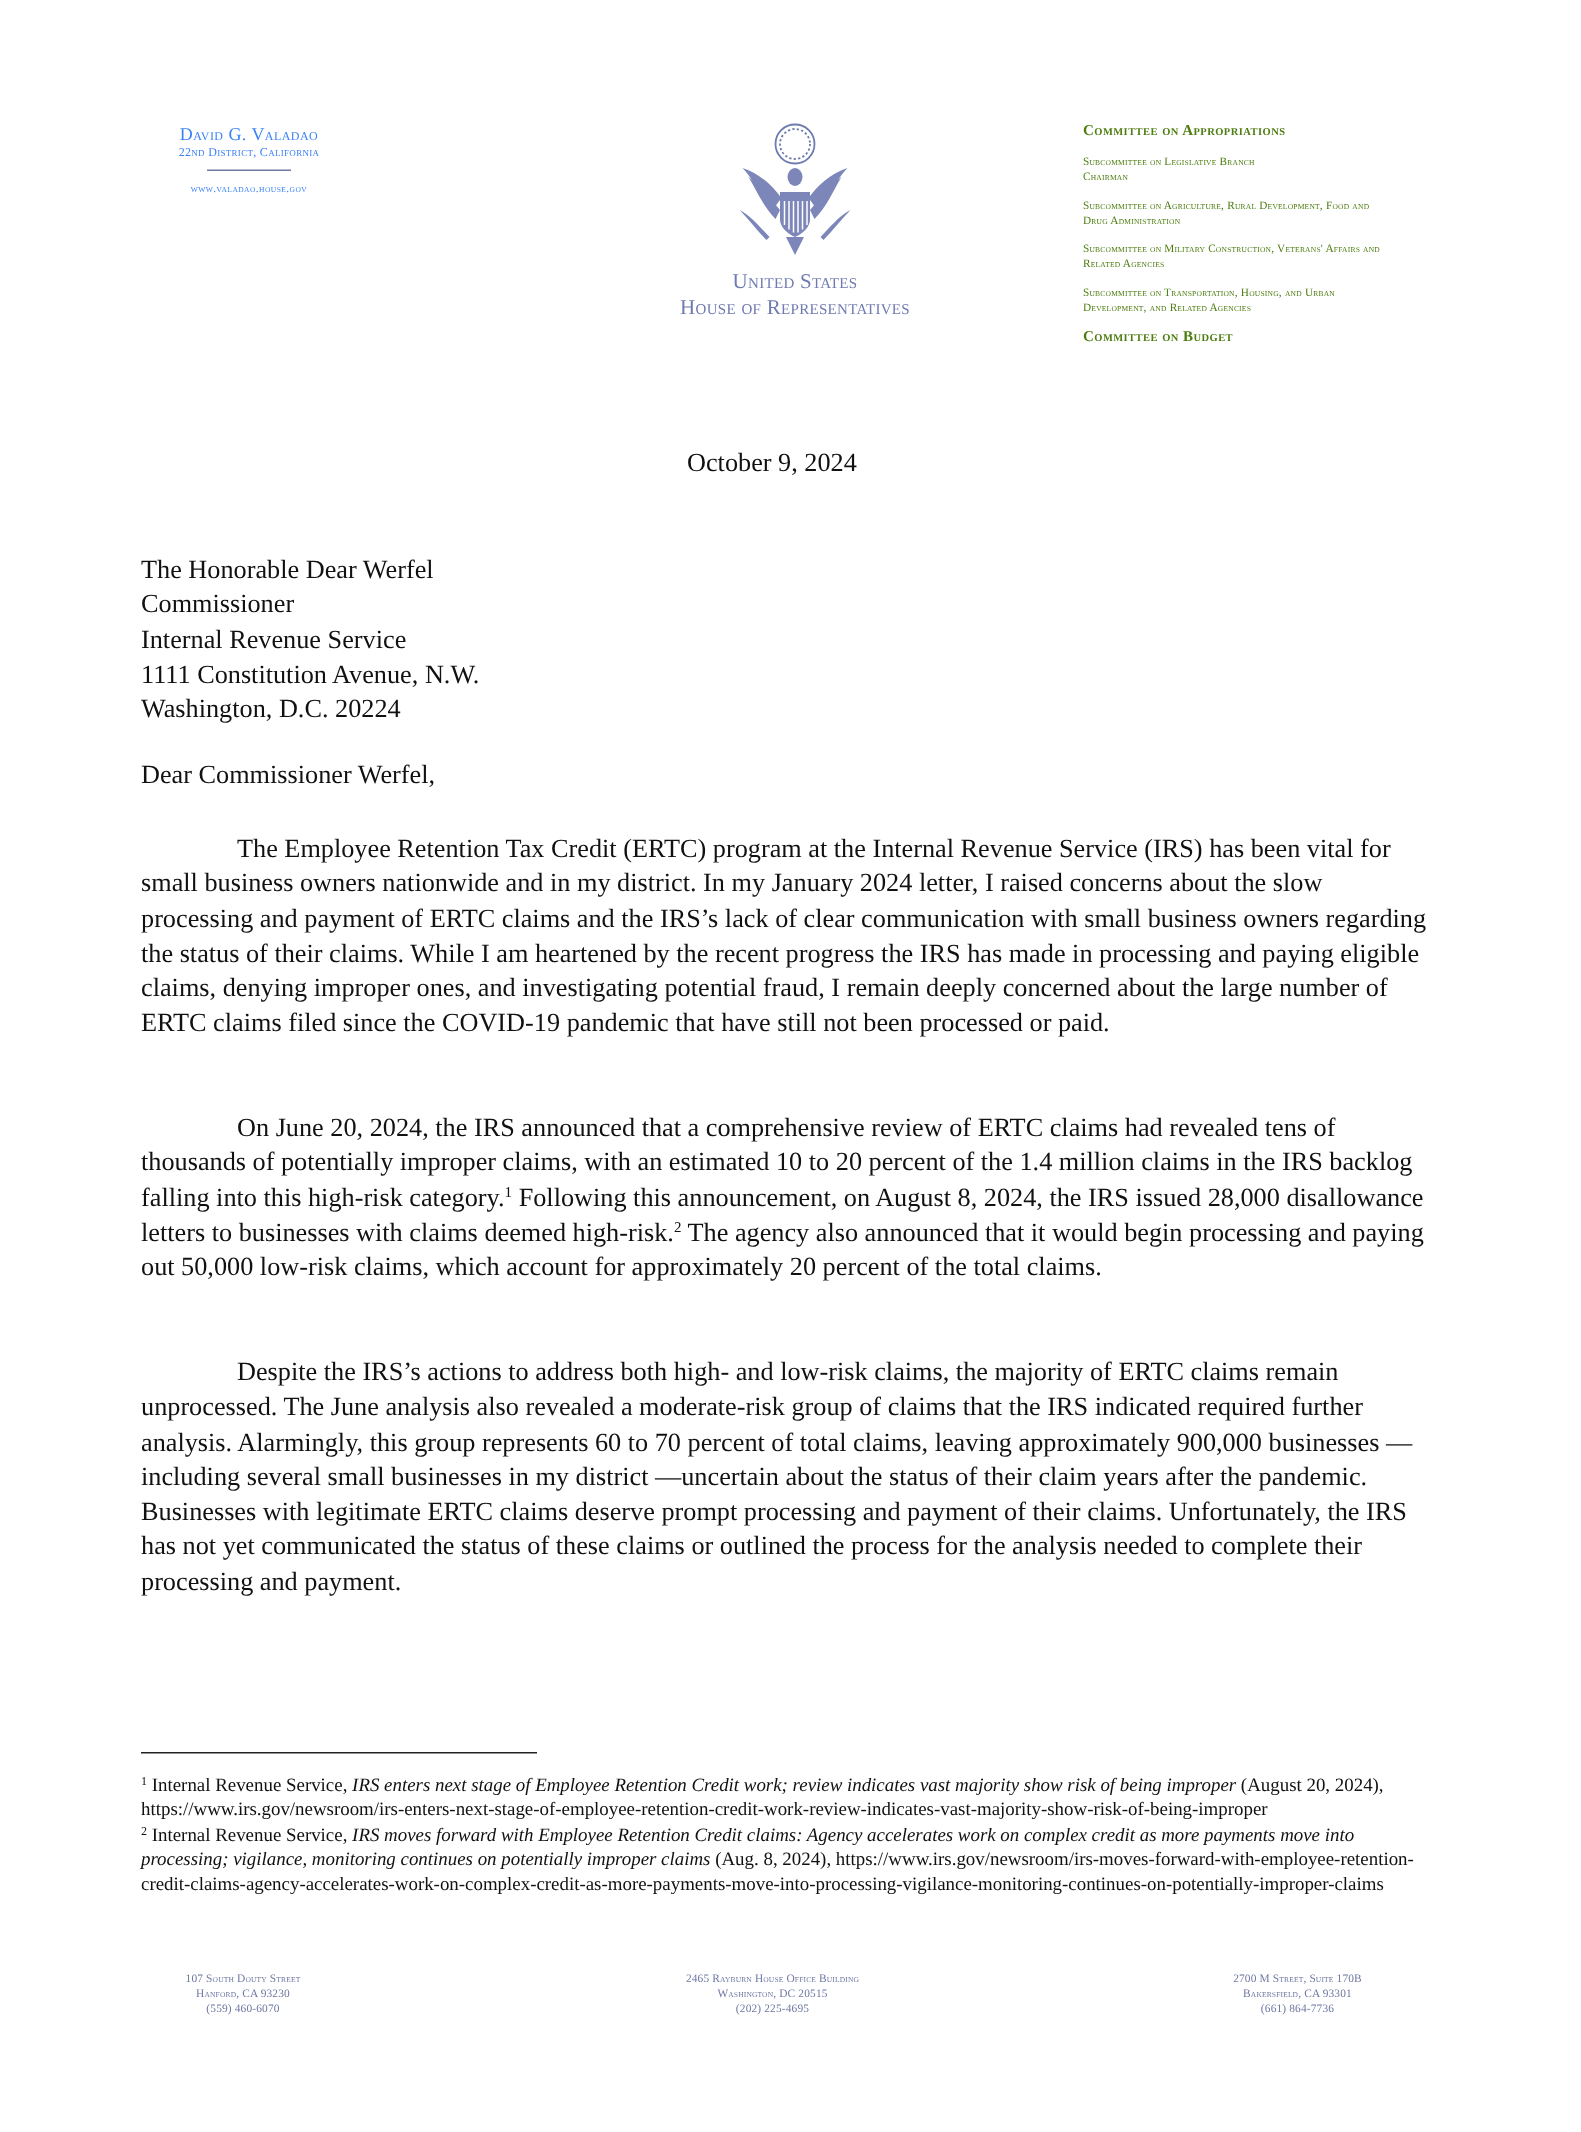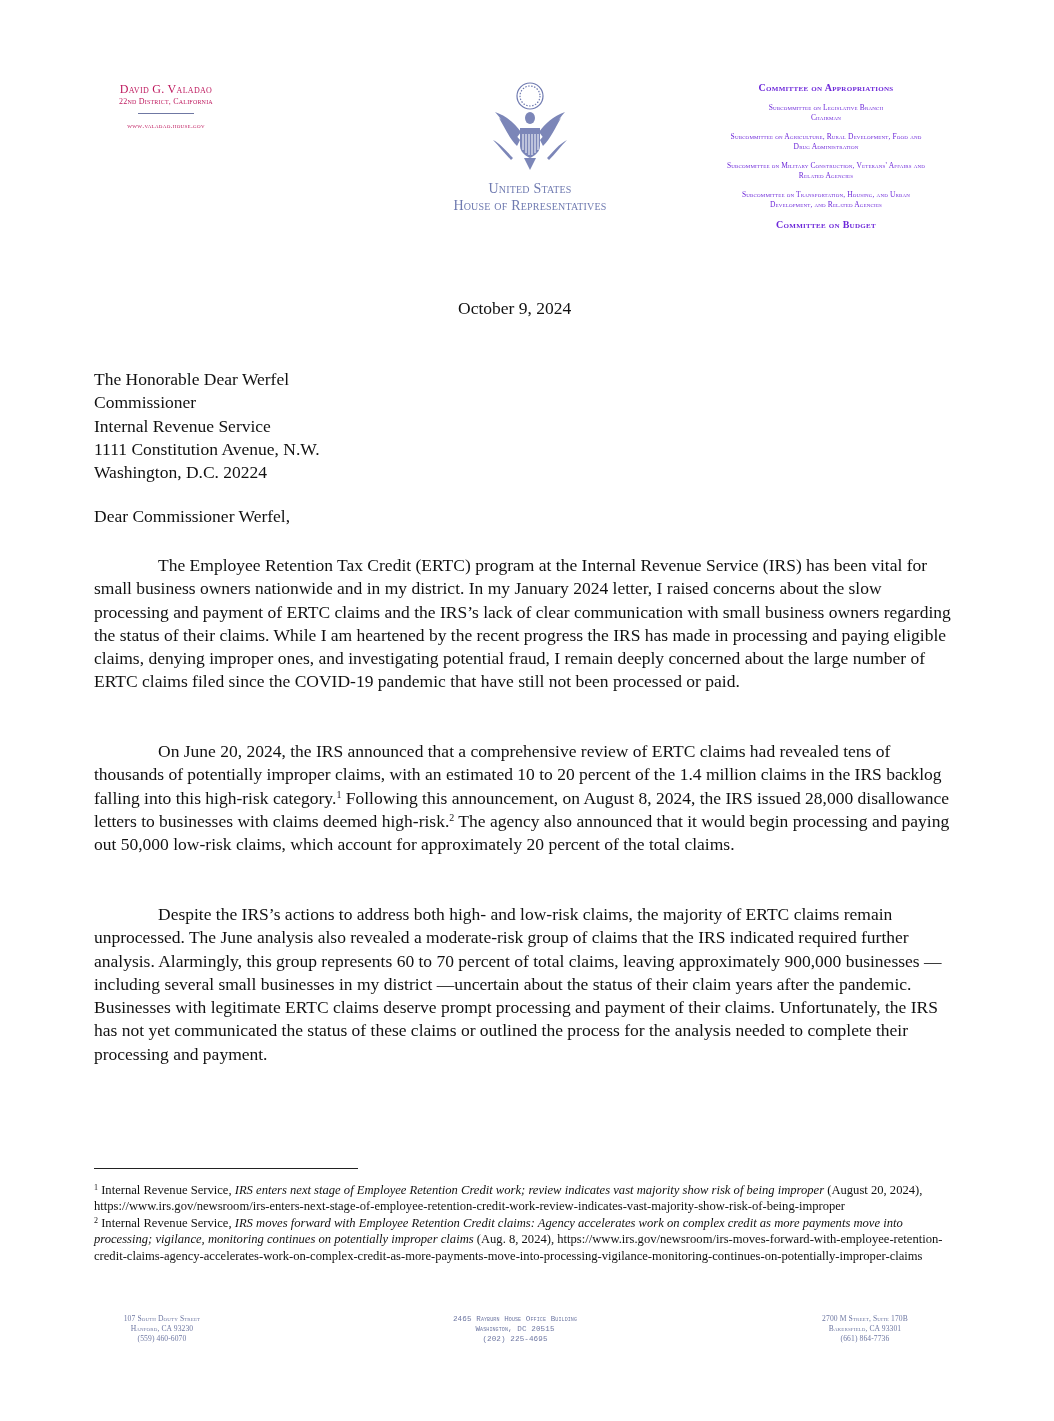--- a/index.html
+++ b/index.html
@@ -1,31 +1,31 @@
 <!DOCTYPE html>
 <html><head>
 <meta charset="utf-8">
 <style>
   html, body { margin: 0; padding: 0; background: #ffffff; }
   body { width: 1054px; height: 1421px; position: relative; overflow: hidden; font-family: "Liberation Serif", "DejaVu Serif", serif; color: #111; }
   .page { position: absolute; left: 0; top: 0; width: 1054px; height: 1421px; background: #fff; }
 
   
-  .lh-left { position: absolute; left: 96px; top: 82px; width: 140px; text-align: center; color: #be185d; font-variant: small-caps; }
+  .lh-left { position: absolute; left: 96px; top: 82px; width: 140px; text-align: center; color: #3b82f6; font-variant: small-caps; }
   .lh-left .name { font-size: 12px; letter-spacing: 0.3px; line-height: 14px; }
   .lh-left .district { font-size: 8px; line-height: 11px; letter-spacing: 0.2px; }
   .lh-left .rule { width: 56px; height: 1px; background: #6f78a3; margin: 6px auto 7px auto; }
   .lh-left .web { font-size: 7.5px; letter-spacing: 0.3px; line-height: 10px; }
 
   .lh-center { position: absolute; left: 440px; top: 80px; width: 180px; text-align: center; color: #6f7ab0; }
   .seal { width: 110px; height: 100px; margin: 0 auto; display: block; }
   .lh-center .us { font-size: 14px; font-variant: small-caps; letter-spacing: 0.2px; line-height: 17px; margin-top: 0px; }
   .lh-center .house { font-size: 14px; font-variant: small-caps; letter-spacing: 0.2px; line-height: 17px; }
 
-  .lh-right { position: absolute; left: 722px; top: 82px; width: 208px; text-align: center; color: #6d28d9; font-variant: small-caps; }
+  .lh-right { position: absolute; left: 722px; top: 82px; width: 208px; color: #4d7c0f; font-variant: small-caps; }
   .lh-right .cmte { font-size: 10px; font-weight: bold; letter-spacing: 0.3px; line-height: 12px; }
   .lh-right .sub { font-size: 7.5px; line-height: 10px; letter-spacing: 0.15px; margin-top: 9px; }
   .lh-right .cmte2 { font-size: 10px; font-weight: bold; letter-spacing: 0.3px; line-height: 12px; margin-top: 9px; }
 
   
   .date { position: absolute; left: 458px; top: 298px; font-size: 17.5px; }
   .addr { position: absolute; left: 94px; top: 368px; font-size: 17.5px; line-height: 23.3px; }
   .salutation { position: absolute; left: 94px; top: 506px; font-size: 17.5px; }
   .para { position: absolute; left: 94px; width: 866px; font-size: 17.5px; line-height: 23.3px; text-indent: 64px; text-align: left; }
   .p1 { top: 554px; }
@@ -36,21 +36,21 @@
   
   .fn-rule { position: absolute; left: 94px; top: 1168px; width: 264px; height: 1px; background: #222; }
   .footnotes { position: absolute; left: 94px; top: 1182px; width: 866px; font-size: 12.6px; line-height: 16.4px; }
   .footnotes .fn { margin: 0; }
   .footnotes i { font-style: italic; }
   .footnotes sup { font-size: 8px; vertical-align: 4px; }
 
   
   .foot { position: absolute; top: 1314px; color: #6f78a3; font-variant: small-caps; font-size: 7.6px; line-height: 10px; text-align: center; letter-spacing: 0.1px; }
   .foot.left { left: 92px; width: 140px; }
-  .foot.center { left: 420px; width: 190px; font-family: Liberation Mono, monospace; }
+  .foot.center { left: 420px; width: 190px; }
   .foot.right { left: 790px; width: 150px; }
 </style>
 </head>
 <body>
 
 <div class="page">
 
   <div class="lh-left">
     <div class="name">David G. Valadao</div>
     <div class="district">22nd District, California</div>

